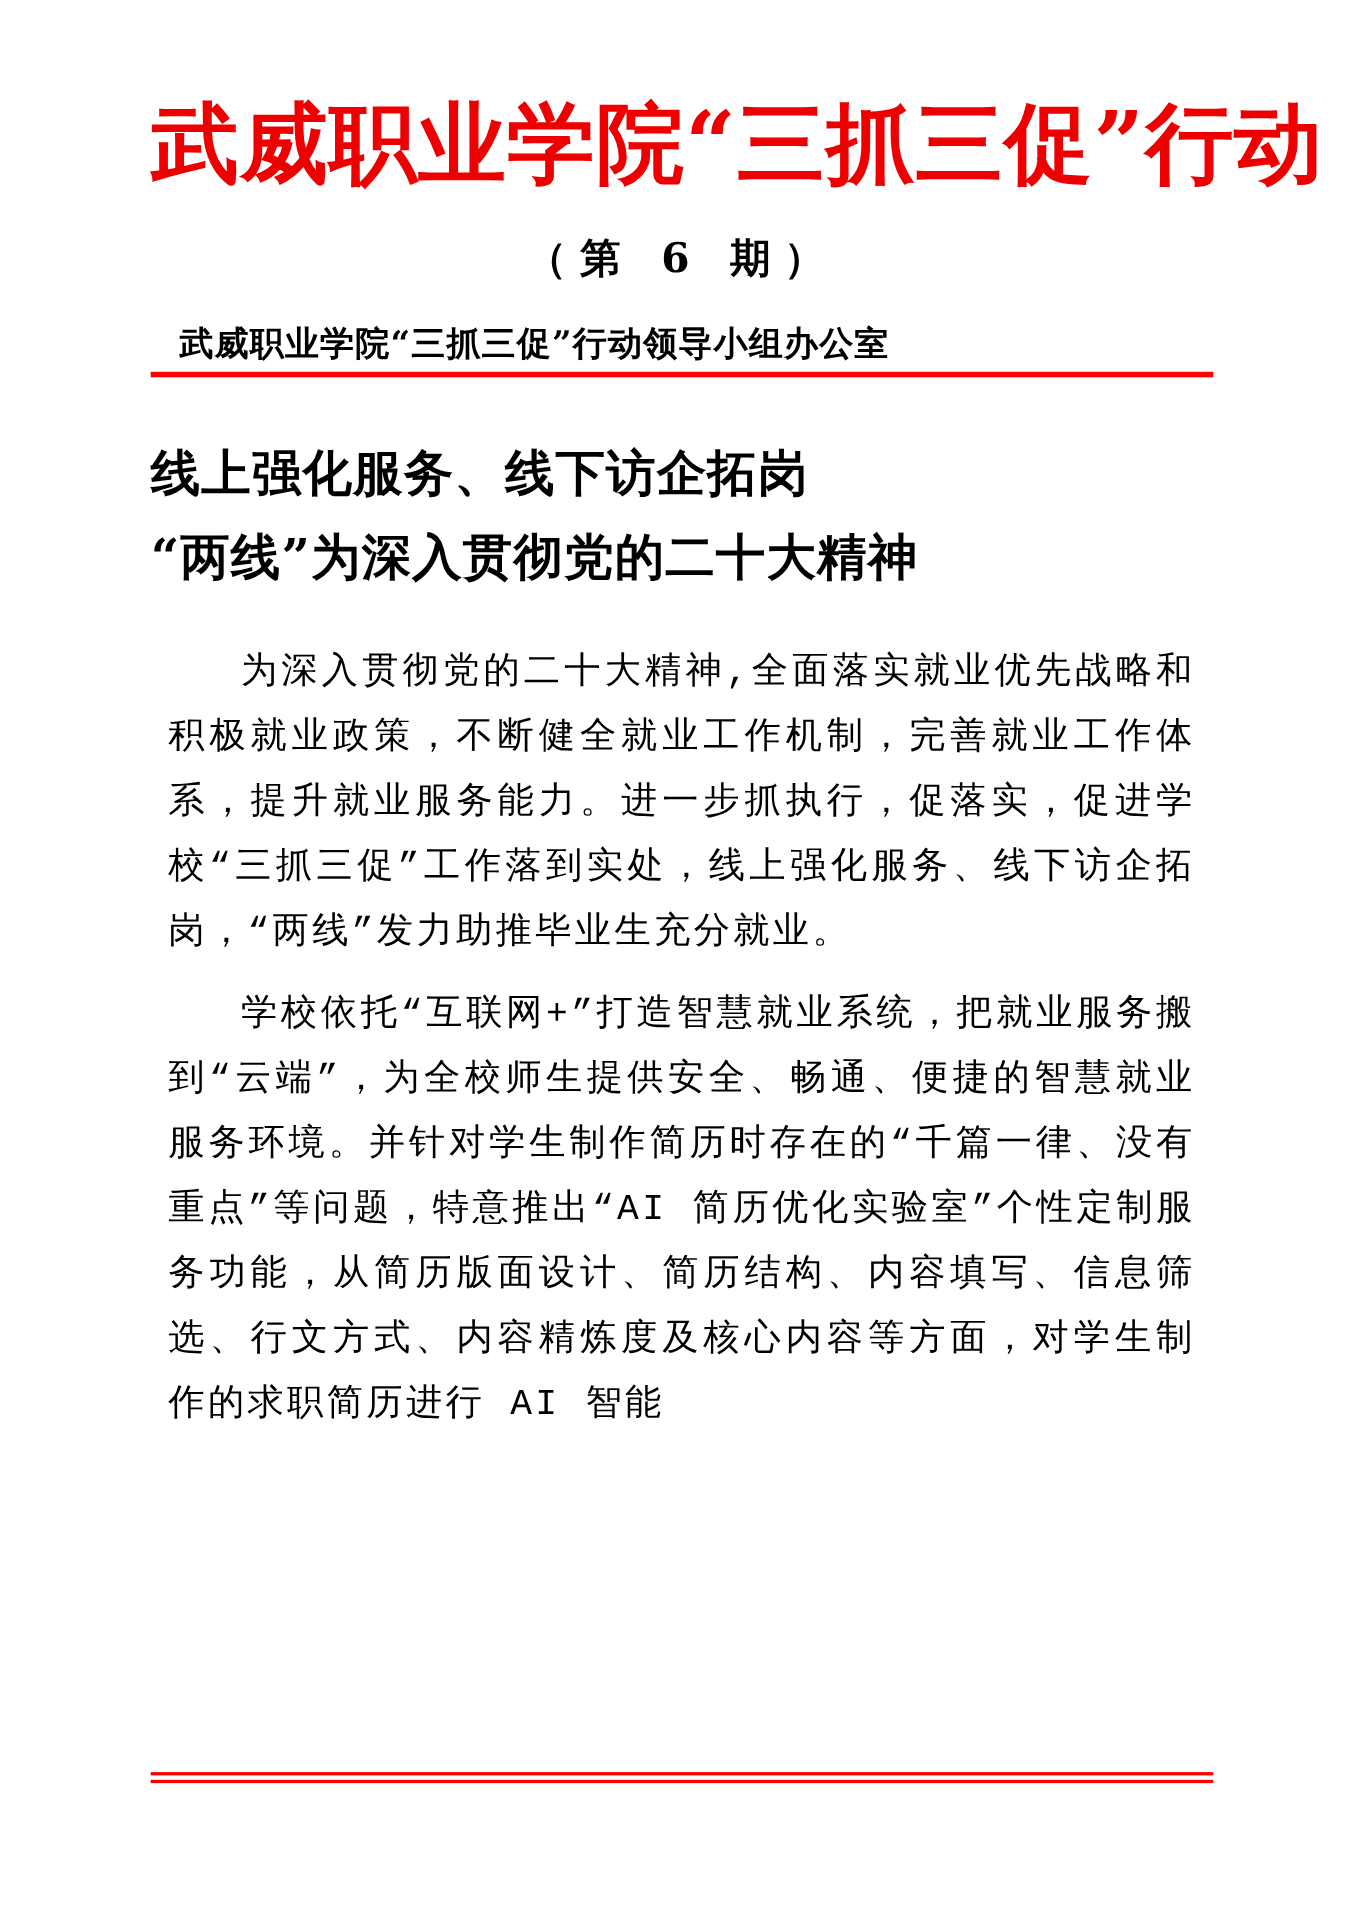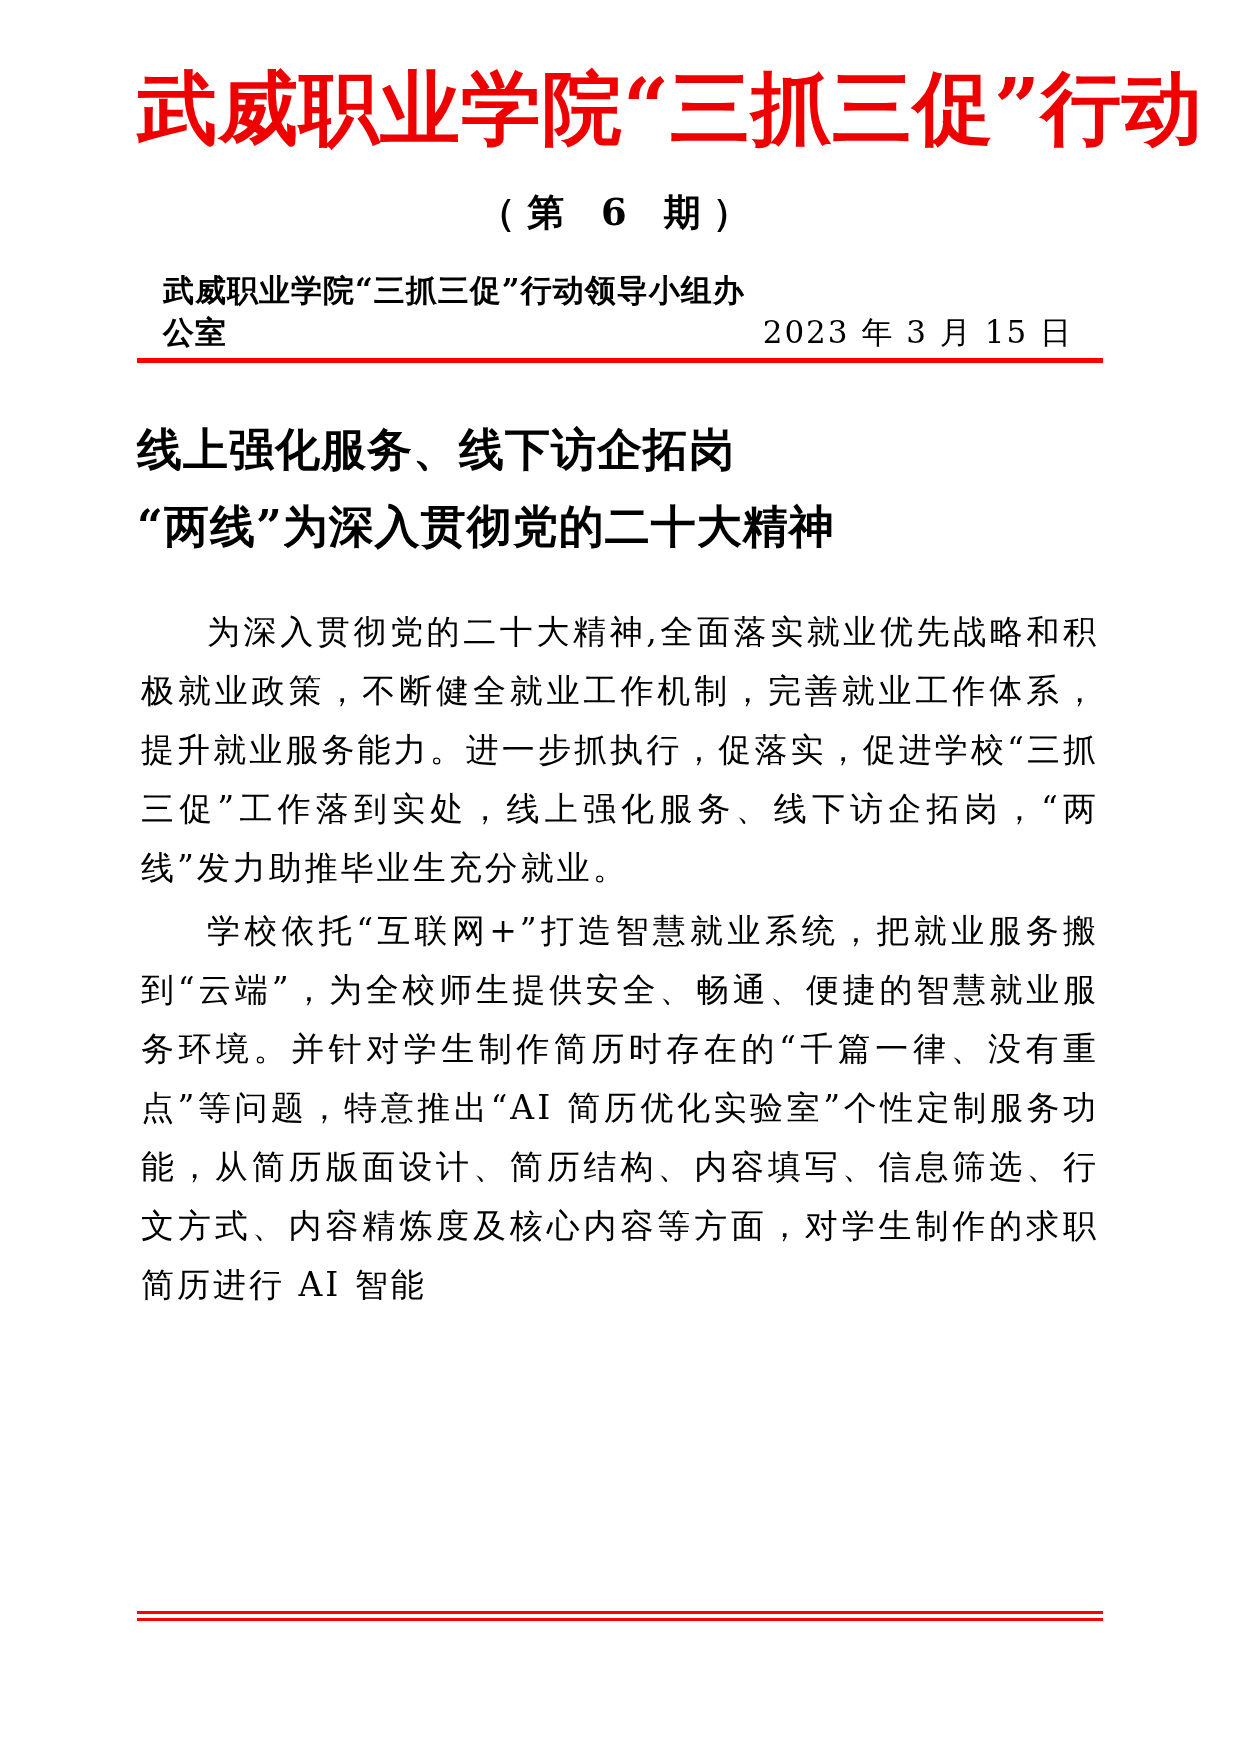--- a/index.html
+++ b/index.html
@@ -14,21 +14,21 @@
     color:#000;
   }
   .page{
     position:relative;
     width:1240px; height:1754px;
     background:#ffffff;
     padding:0 137px;
     overflow:hidden;
   }
   .masthead-title{
-    margin-top:60px;
+    margin-top:82px;
     text-align:center;
     color:var(--red-text);
     font-weight:700;
     font-size:80px;
     line-height:1.2;
     letter-spacing:1px;
     white-space:nowrap;
   }
   .masthead-subtitle{
     margin-top:2px;
@@ -75,21 +75,22 @@
   .body-text{
     margin-top:36px;
     font-size:33px;
     line-height:59px;
     text-align:justify;
     text-justify:inter-ideograph;
   }
   .body-text p{
     text-indent:2em;
     letter-spacing:3px;
-    margin:4px;
+    margin:16px;
+    font-family:Liberation Mono, monospace;
   }
   .footer-rule{
     position:absolute;
     left:137px; right:137px;
     top:1611px;
     height:10px;
     border-top:3px solid var(--red-rule);
     border-bottom:3px solid var(--red-rule);
   }
 </style>
@@ -98,21 +99,20 @@
 
 <div class="page">
 
   <div class="masthead-title">武威职业学院“三抓三促”行动</div>
 
 
   <div class="issue-line">（第 6 期）</div>
 
   <div class="meta-row">
     <span class="meta-office">武威职业学院“三抓三促”行动领导小组办公室</span>
-    <span class="meta-date">2023 年 3 月 15 日</span>
   </div>
 
   <div class="headline">
     <div>线上强化服务、线下访企拓岗</div>
     <div>“两线”为深入贯彻党的二十大精神</div>
   </div>
 
   <div class="body-text">
     <p>为深入贯彻党的二十大精神,全面落实就业优先战略和积极就业政策，不断健全就业工作机制，完善就业工作体系，提升就业服务能力。进一步抓执行，促落实，促进学校“三抓三促”工作落到实处，线上强化服务、线下访企拓岗，“两线”发力助推毕业生充分就业。</p>
     <p>学校依托“互联网+”打造智慧就业系统，把就业服务搬到“云端”，为全校师生提供安全、畅通、便捷的智慧就业服务环境。并针对学生制作简历时存在的“千篇一律、没有重点”等问题，特意推出“AI 简历优化实验室”个性定制服务功能，从简历版面设计、简历结构、内容填写、信息筛选、行文方式、内容精炼度及核心内容等方面，对学生制作的求职简历进行 AI 智能</p>

